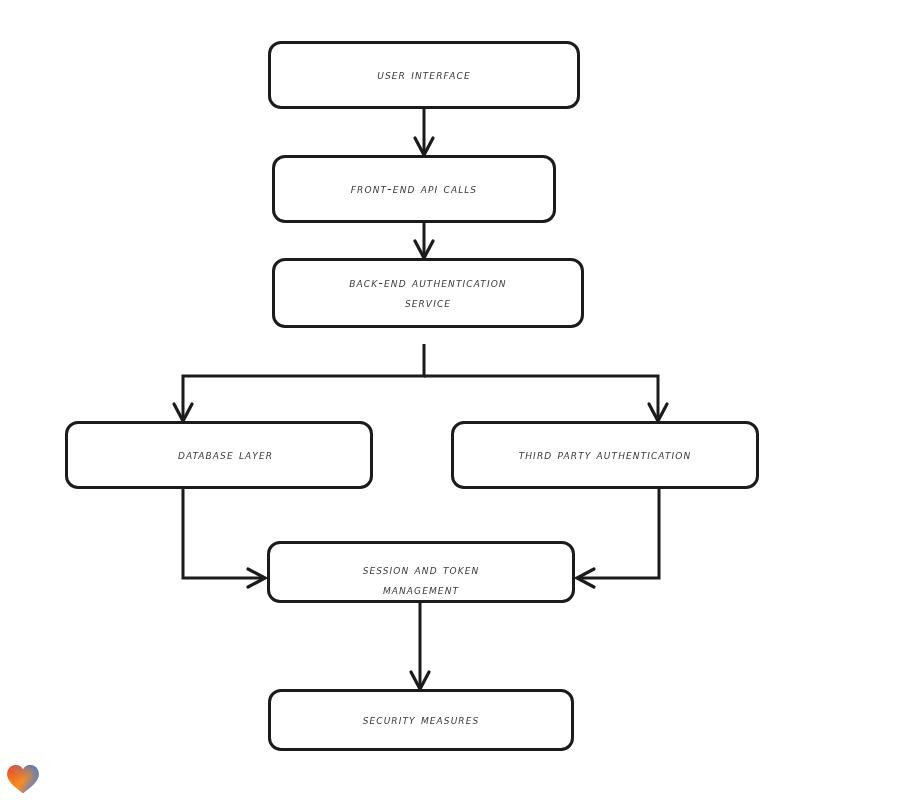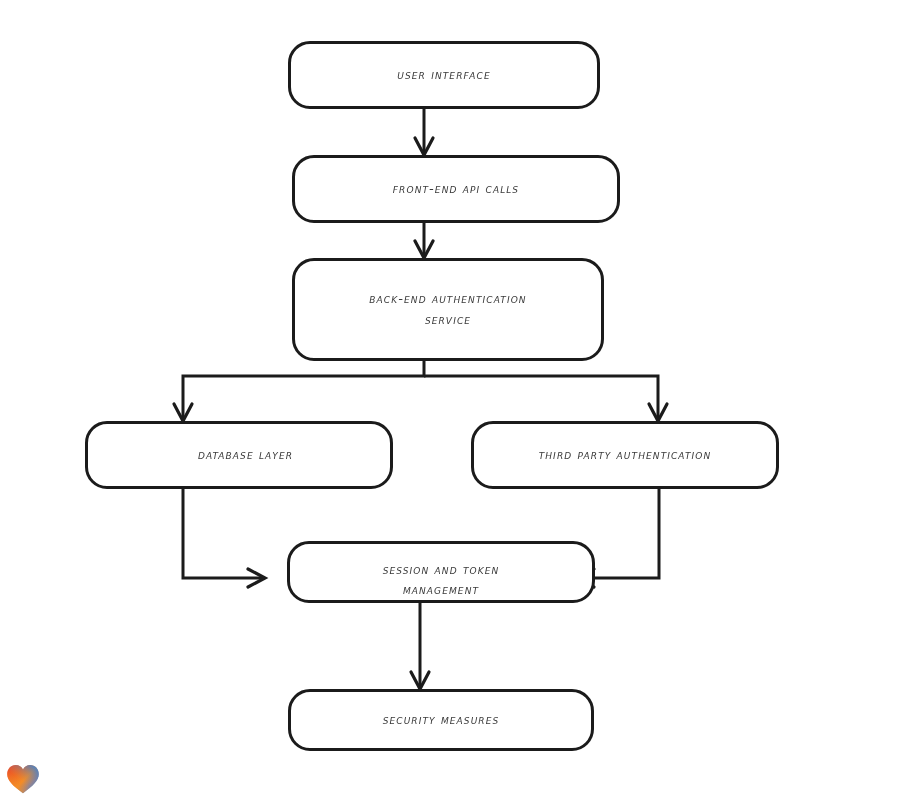--- a/index.html
+++ b/index.html
@@ -20,27 +20,26 @@
     left: 0;
     top: 0;
     width: 911px;
     height: 810px;
   }
   .node-box {
     position: absolute;
     box-sizing: border-box;
     background: #ffffff;
     border: 3px solid #1b1b1b;
-    border-radius: 22px;
+    border-radius: 13px;
     display: flex;
     align-items: center;
     justify-content: center;
     text-align: center;
     z-index: 2;
-    margin-left: 20px;
   }
   .node-label {
     font-family: "DejaVu Sans", sans-serif;
     font-size: 13px;
     letter-spacing: 1.1px;
     line-height: 1.55;
     color: #3a3a3a;
     font-variant: small-caps;
     text-transform: lowercase;
     font-style: italic;
@@ -106,25 +105,25 @@
   <g>
     <path d="M 420 603 L 420 686" fill="none" stroke="#1b1b1b" stroke-width="3"></path>
     <use href="#arrow-down-glyph" x="420" y="686"></use>
   </g>
 </svg>
 
 <div class="node-box" style="left:268px; top:41px; width:312px; height:68px;">
   <span class="node-label">User Interface</span>
 </div>
 
-<div class="node-box" style="left:272px; top:155px; width:328px; height:68px;">
+<div class="node-box" style="left:272px; top:155px; width:284px; height:68px;">
   <span class="node-label">Front-End API Calls</span>
 </div>
 
-<div class="node-box" style="left:272px; top:258px; width:312px; height:103px;">
+<div class="node-box" style="left:272px; top:258px; width:312px; height:70px;">
   <span class="node-label">Back-End Authentication
 Service</span>
 </div>
 
 <div class="node-box" style="left:65px; top:421px; width:308px; height:68px;padding-left:13px;">
   <span class="node-label">Database Layer</span>
 </div>
 
 <div class="node-box" style="left:451px; top:421px; width:308px; height:68px;">
   <span class="node-label">Third Party Authentication</span>

